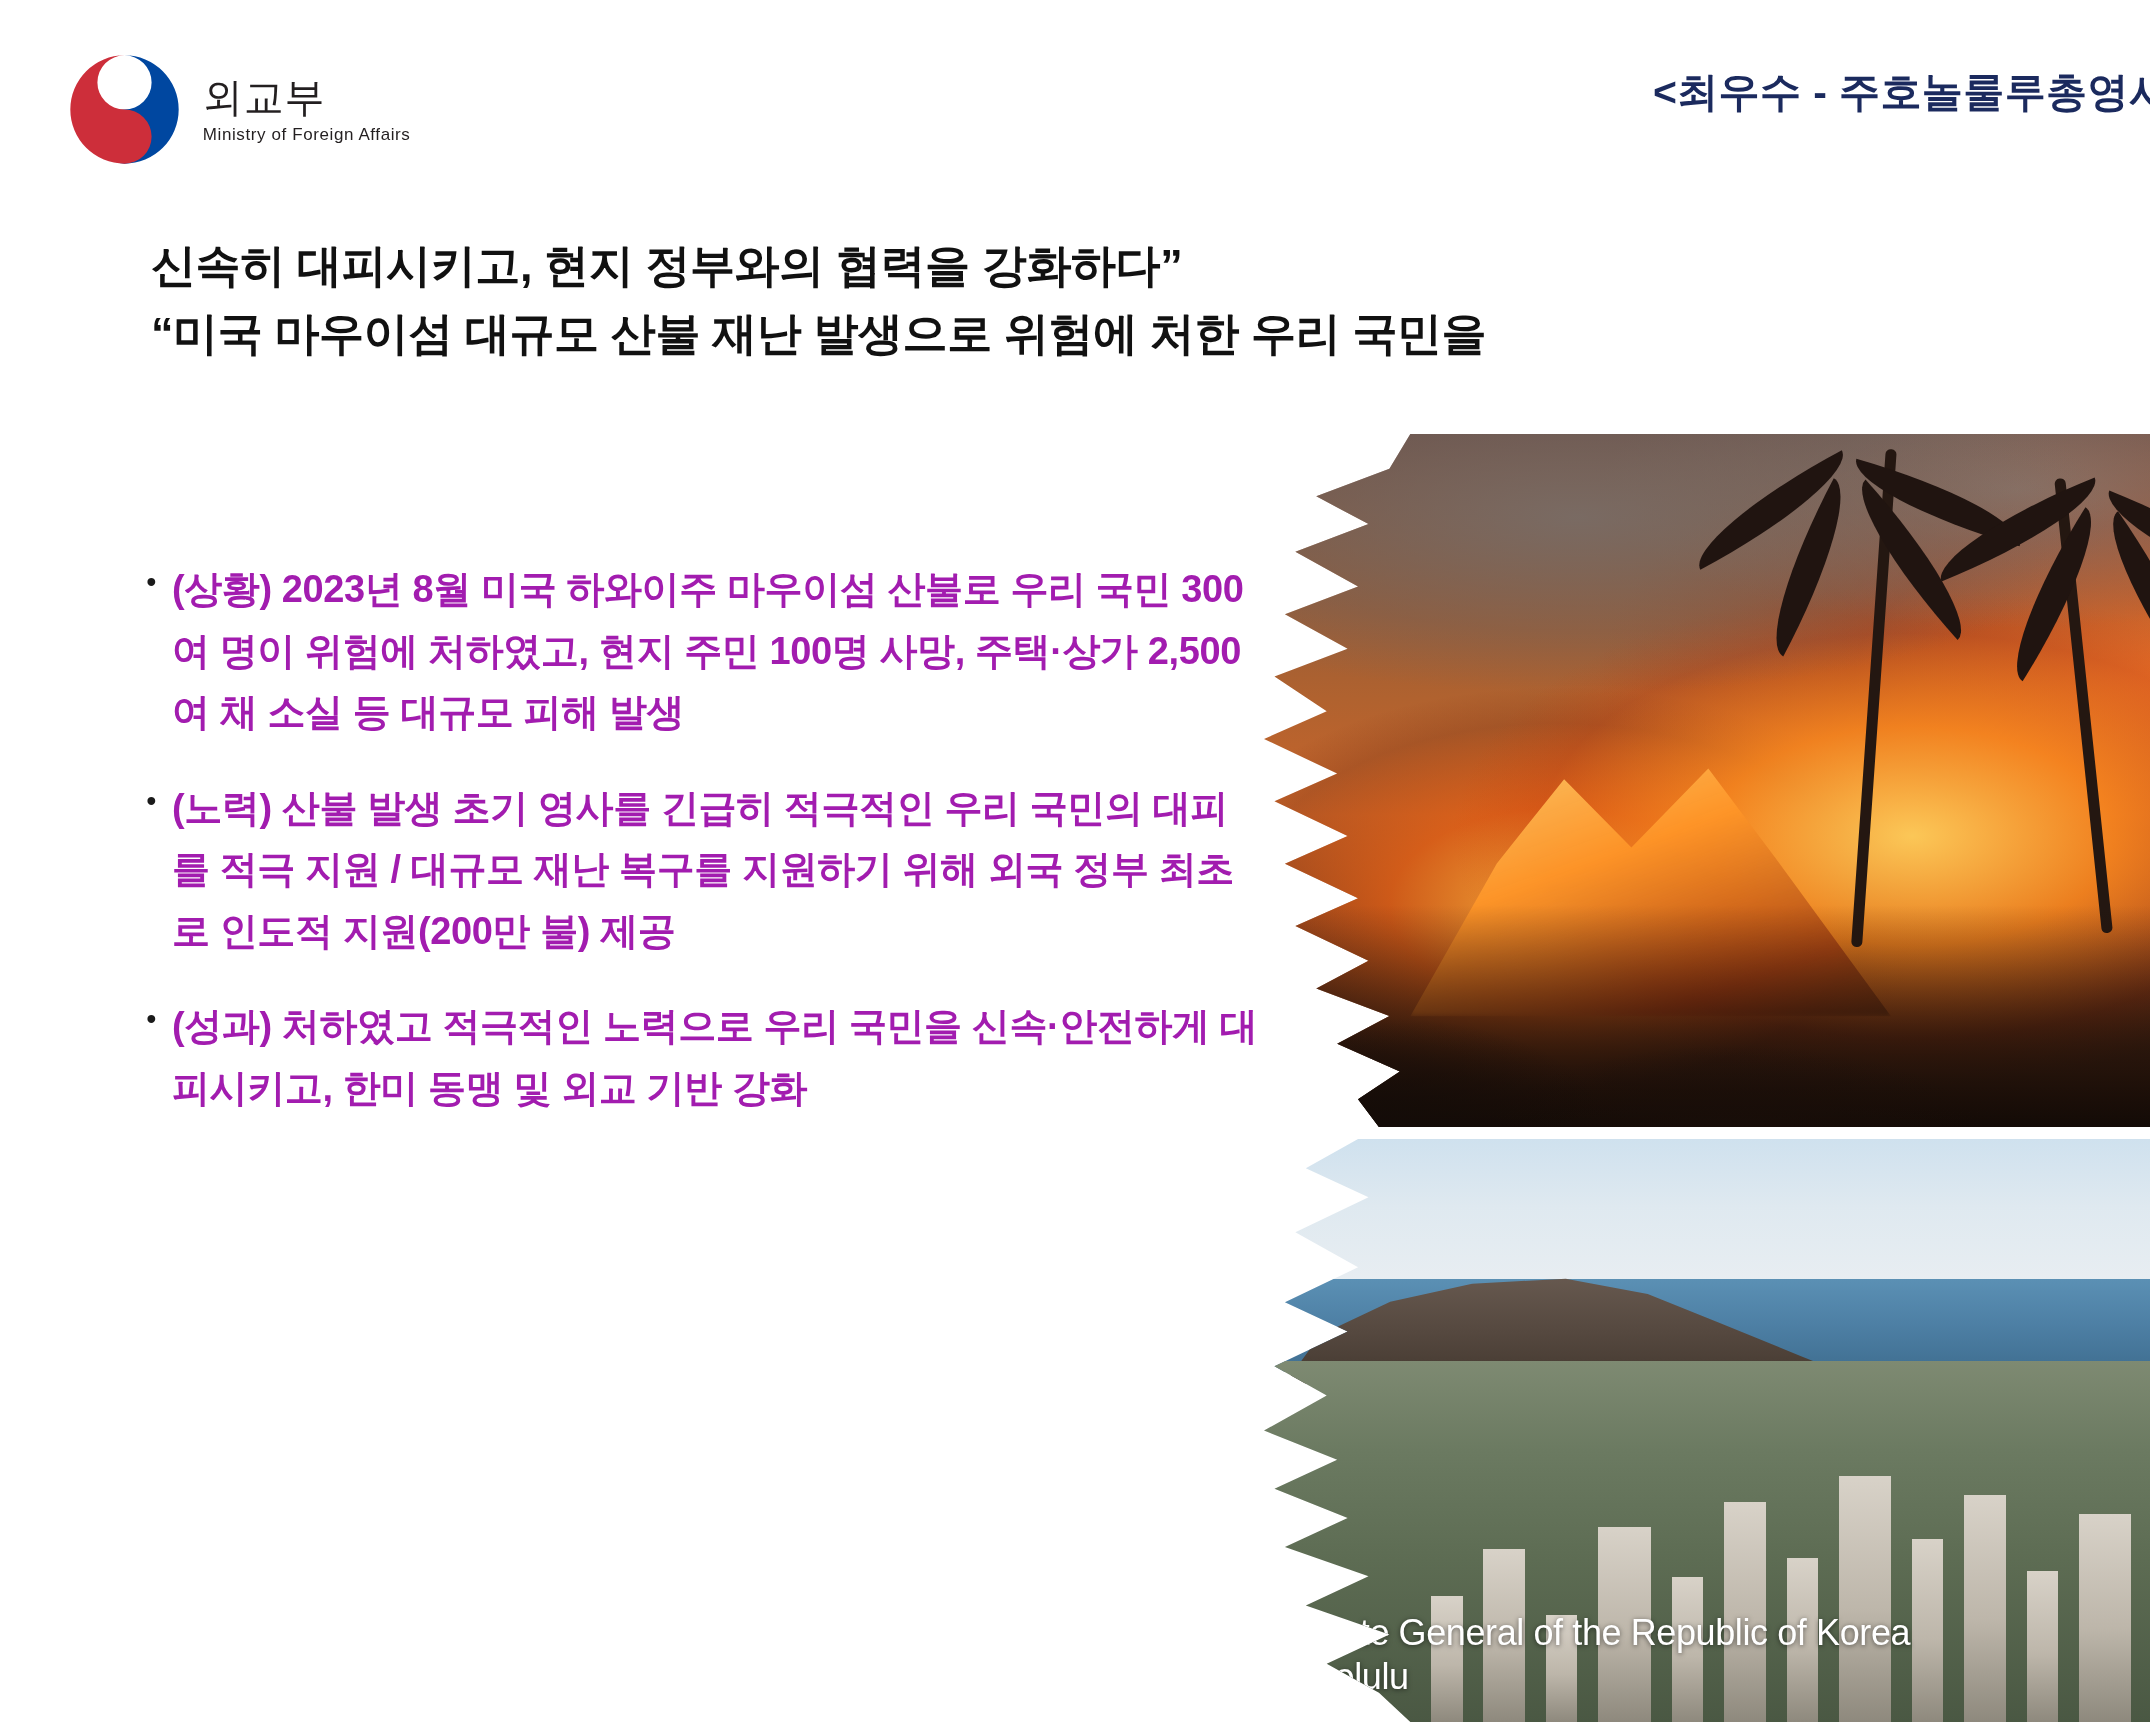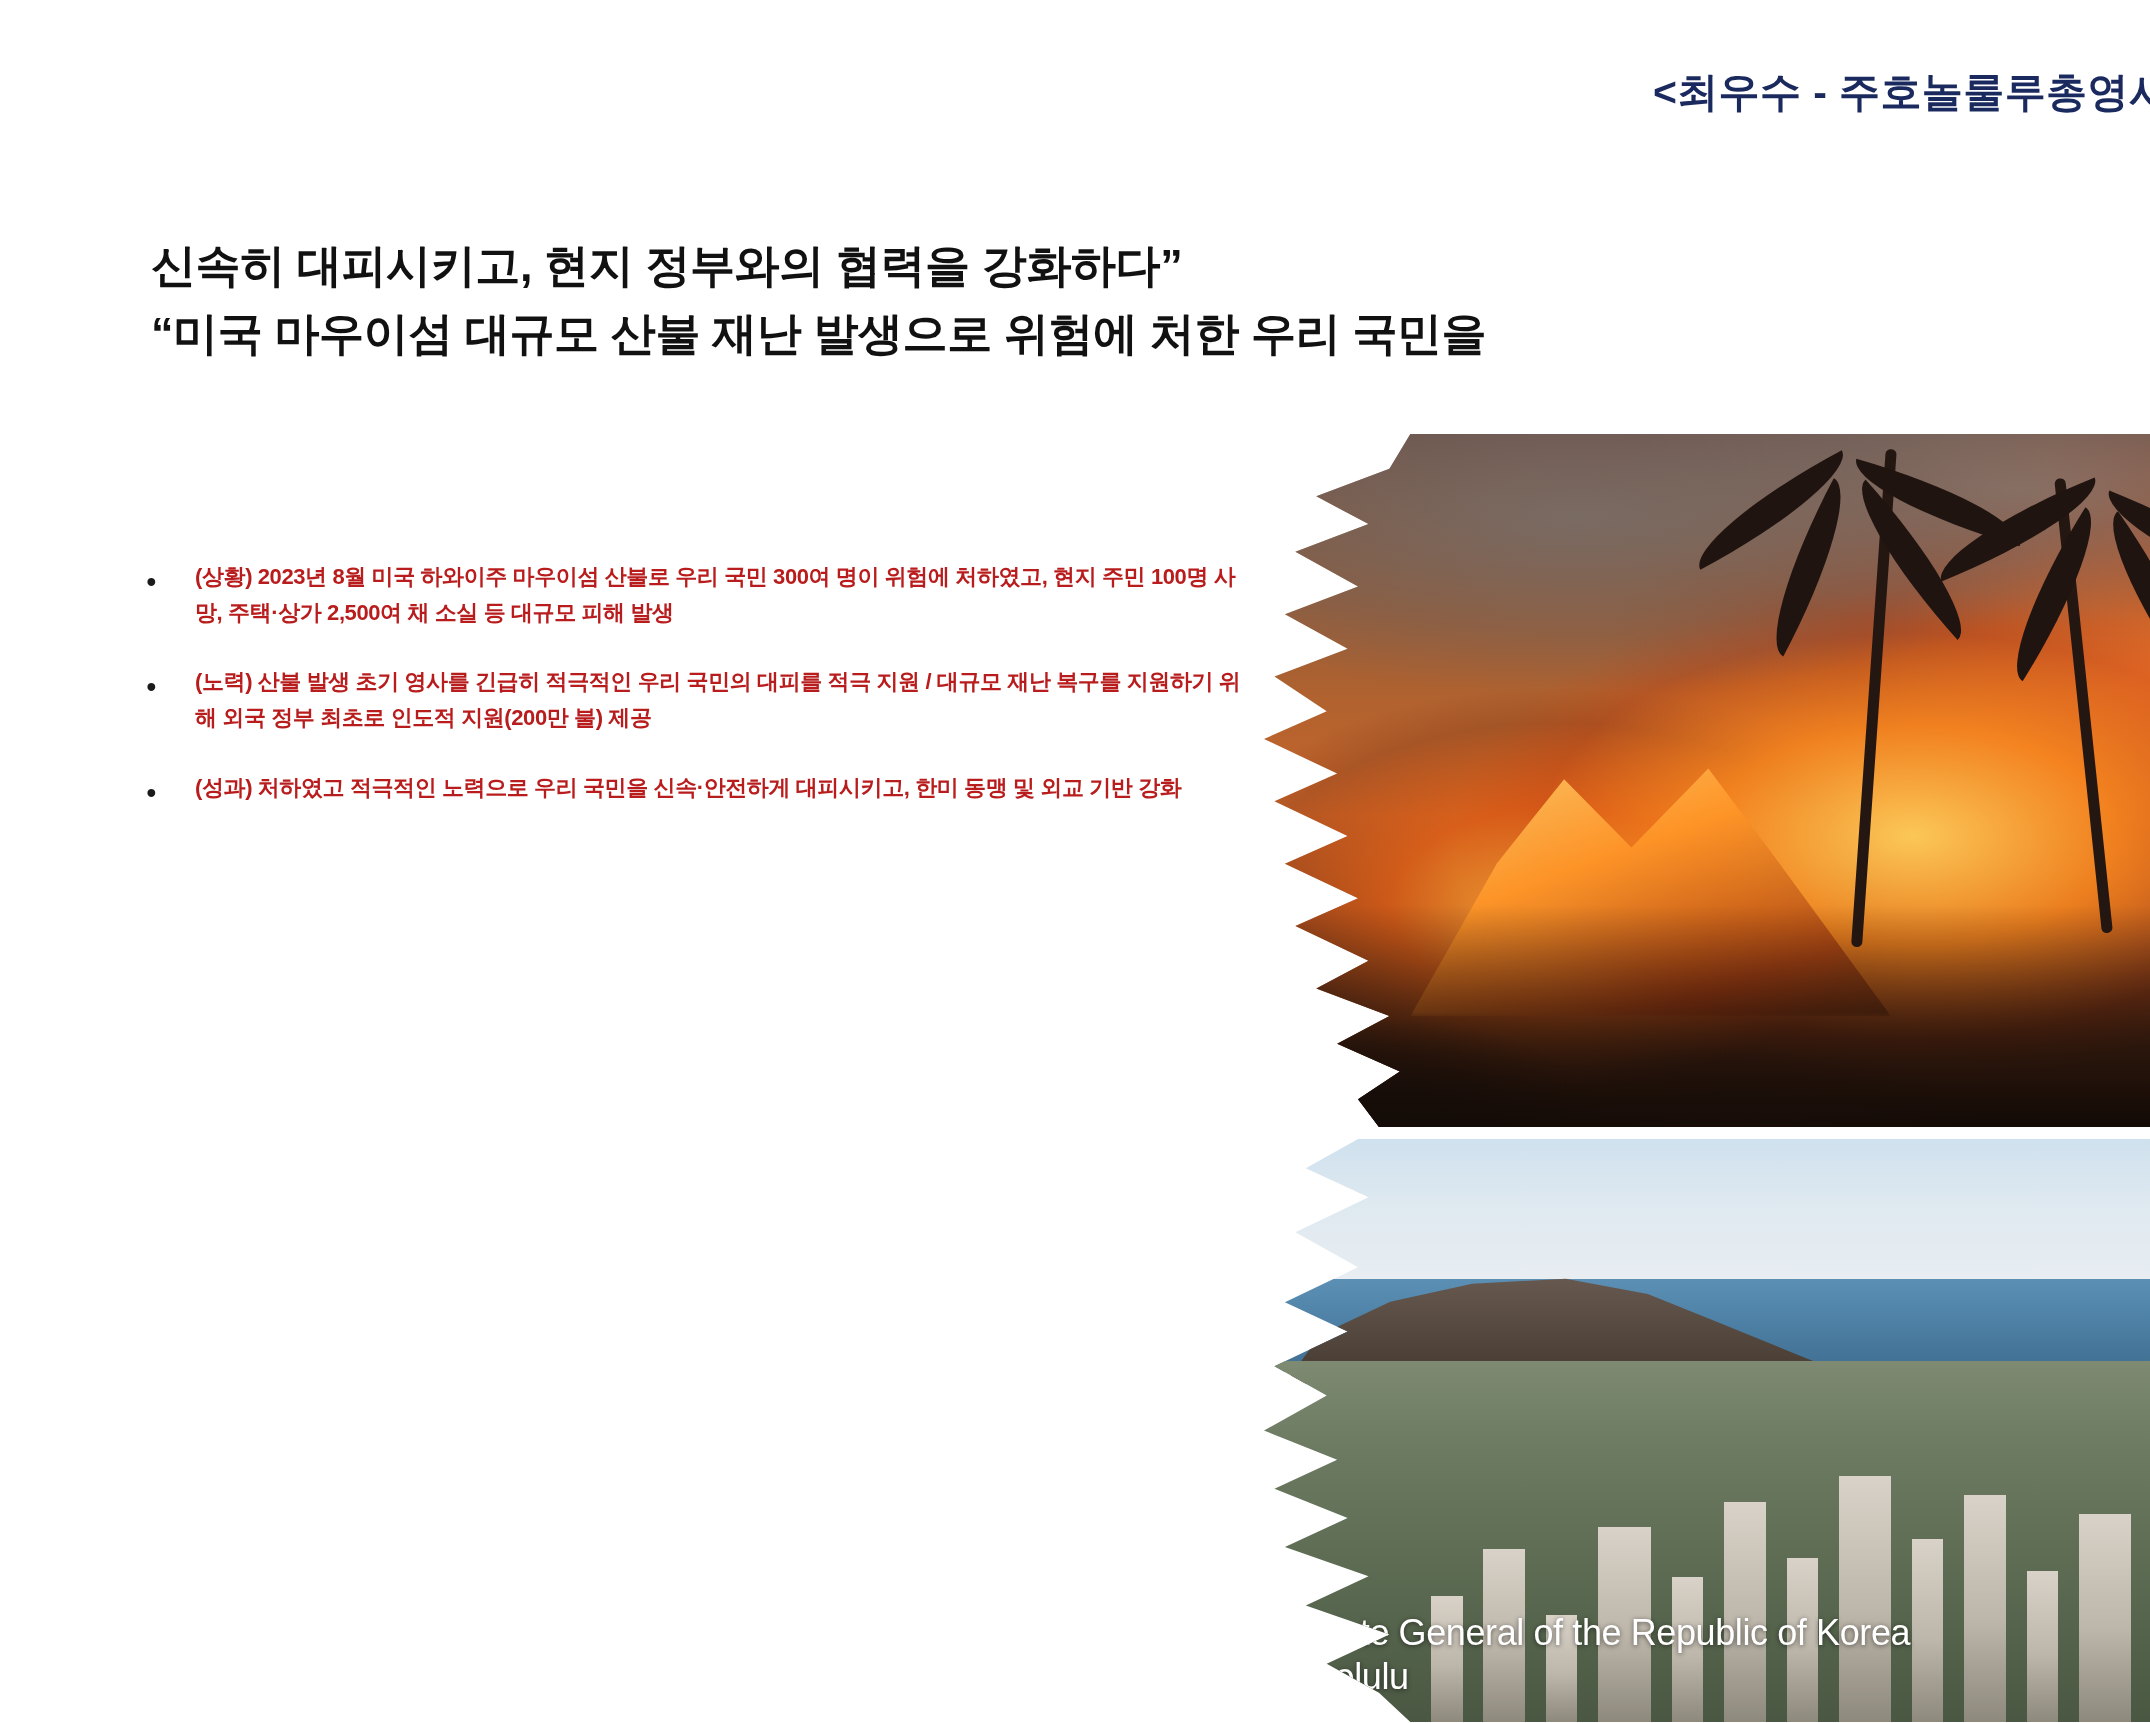--- a/index.html
+++ b/index.html
@@ -101,26 +101,25 @@
     width: 30px;
     flex: none;
     font-size: 29px;
     line-height: 1.62;
     color: #1a1a1a;
     text-align: left;
     padding-left: 4.3px;
     box-sizing: border-box;
   }
   .bullet-text {
-    font-size: 22px;
+    font-size: 38px;
     line-height: 1.62;
     font-weight: 600;
-    color: #b91c1c;
+    color: #a21caf;
     letter-spacing: -0.4px;
-    margin-left: 23px;
   }
 
   
   .photo-area {
     position: absolute;
     right: 0;
     top: 434px;
     width: 1045px;
     height: 1289px;
   }
@@ -260,20 +259,34 @@
     line-height: 1.22;
     text-shadow: 0 1.3px 5.2px rgba(0,0,0,0.55);
     letter-spacing: -0.4px;
   }
 </style>
 </head>
 <body>
 
 <div class="header">
 
+  <div class="logo-block">
+    <div class="taegeuk">
+      <svg width="129" height="129" viewBox="0 0 100 100">
+        <circle cx="50" cy="50" r="46" fill="#ffffff"></circle>
+        <path d="M50 8 A42 42 0 0 1 50 92 A21 21 0 0 1 50 50 A21 21 0 0 0 50 8 Z" fill="#0047a0"></path>
+        <path d="M50 8 A42 42 0 0 0 50 92 A21 21 0 0 0 50 50 A21 21 0 0 1 50 8 Z" fill="#cd2e3a"></path>
+        <path d="M50 8 A42 42 0 0 1 92 50 L72 50 A22 22 0 0 0 50 28 Z" fill="#cd2e3a" opacity="0"></path>
+      </svg>
+    </div>
+    <div class="ministry-text">
+      <div class="ministry-ko">외교부</div>
+      <div class="ministry-en">Ministry of Foreign Affairs</div>
+    </div>
+  </div>
 
   <div class="award-label">&lt;최우수 - 주호놀룰루총영사관&gt;</div>
 </div>
 
 <div class="title">
   <div>신속히 대피시키고, 현지 정부와의 협력을 강화하다”</div>
   <div>“미국 마우이섬 대규모 산불 재난 발생으로 위험에 처한 우리 국민을</div>
 </div>
 
 <div class="bullets">

